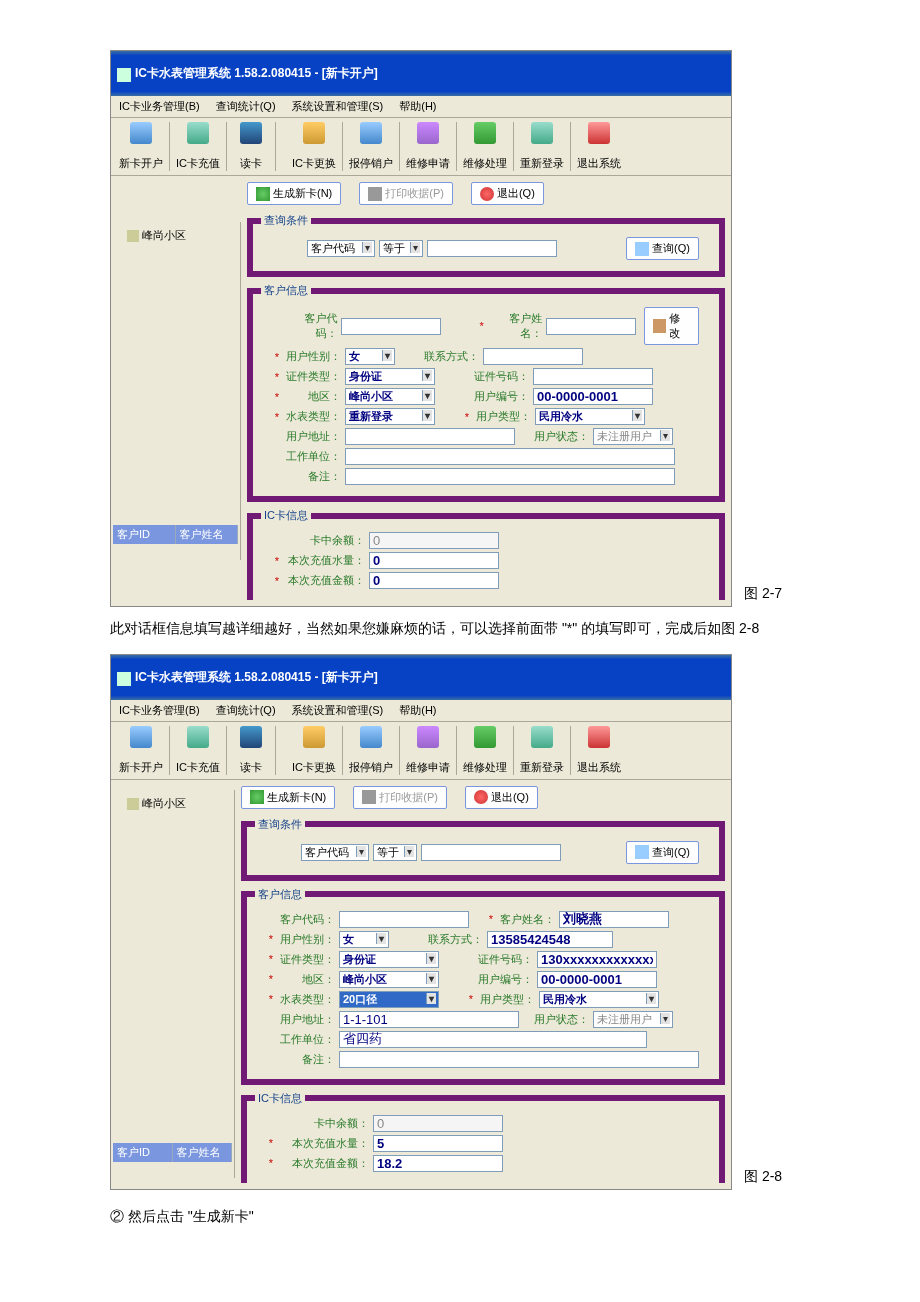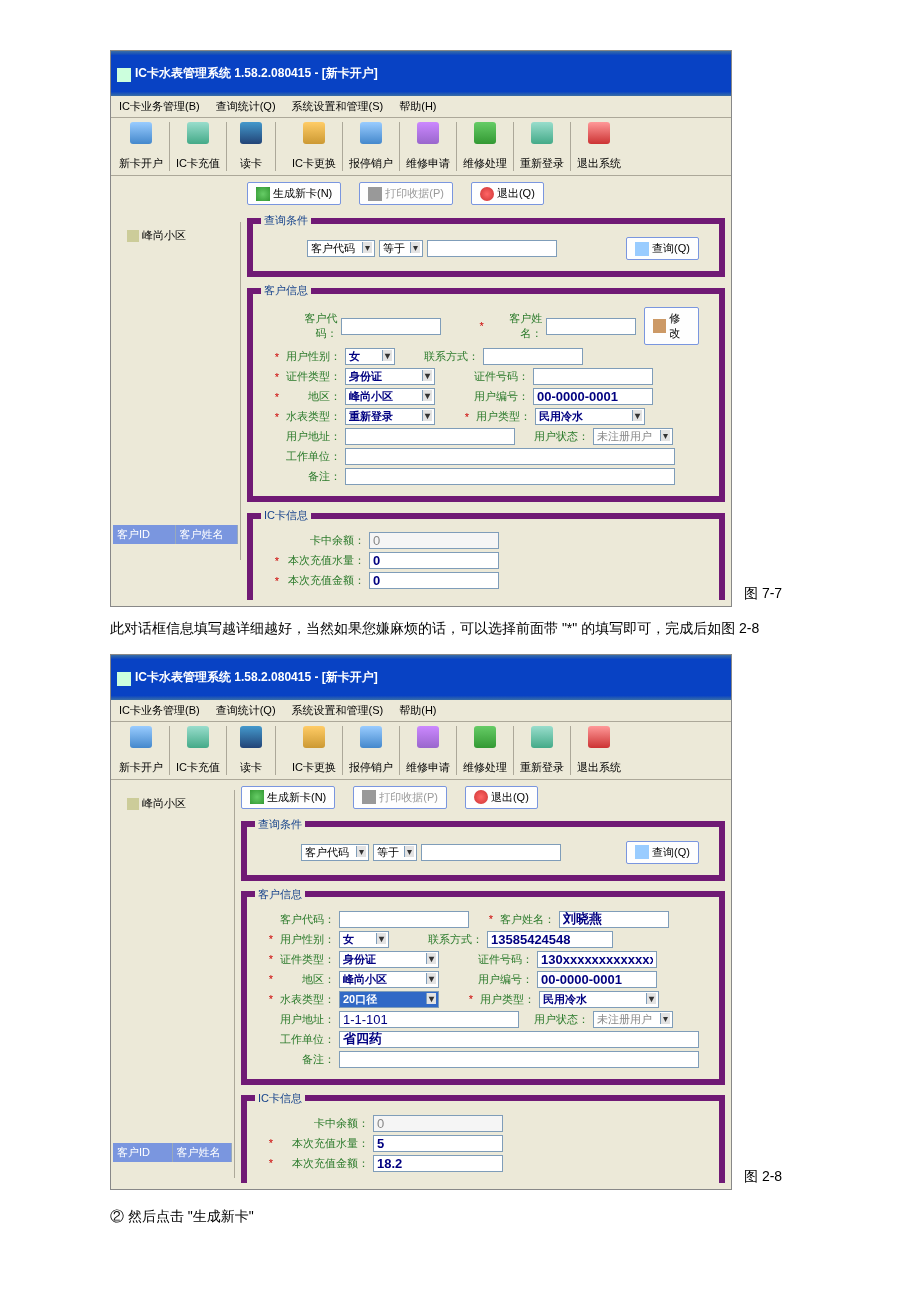--- a/index.html
+++ b/index.html
@@ -232,21 +232,21 @@
         </div>
         <div class="row">
           <span class="star">*</span>
                 <label class="fl" style="width:80px">本次充值金额：</label>
           <input class="inp" style="width: 130px; color: rgb(0, 0, 128); font-weight: bold;" value="0">
         </div>
       </fieldset>
     </div>
   </div>
 </div>
-<div class="fig-lab">图 7-7</div>
+<div class="fig-lab">图 2-7</div>
 </div>
 
 <div class="body-text">此对话框信息填写越详细越好，当然如果您嫌麻烦的话，可以选择前面带 "*" 的填写即可，完成后如图 2-8</div>
 
 <div class="fig-row">
 <div class="app-window">
   <div class="titlebar">
     <span class="titlebar-icon"></span>
     <span>IC卡水表管理系统 1.58.2.080415 - [新卡开户]</span>
   </div>
@@ -384,21 +384,21 @@
           <span class="star"></span>
                 <label class="fl">用户地址：</label>
           <input class="inp" style="width: 180px; color: rgb(0, 0, 128); font-weight: normal;" value="1-1-101">
           <span style="width:6px"></span>
           <label class="fl">用户状态：</label>
           <span class="sel muted" style="width:80px">未注册用户</span>
         </div>
         <div class="row">
           <span class="star"></span>
                 <label class="fl">工作单位：</label>
-          <input class="inp" style="width: 360px; color: rgb(0, 0, 128); font-weight: bold;" value="省四药">
+          <input class="inp" style="width: 308px; color: rgb(0, 0, 128); font-weight: normal;" value="省四药">
         </div>
         <div class="row">
           <span class="star"></span>
                 <label class="fl">备注：</label>
           <input class="inp" style="width: 360px;">
         </div>
       </fieldset>
       <fieldset style="border-bottom:none;margin-bottom:0">
         <legend>IC卡信息</legend>
         <div class="row">

